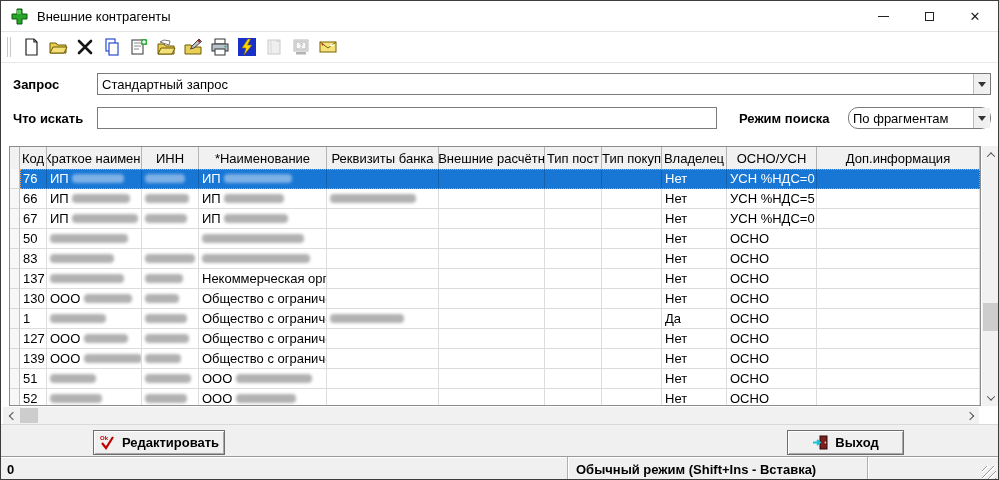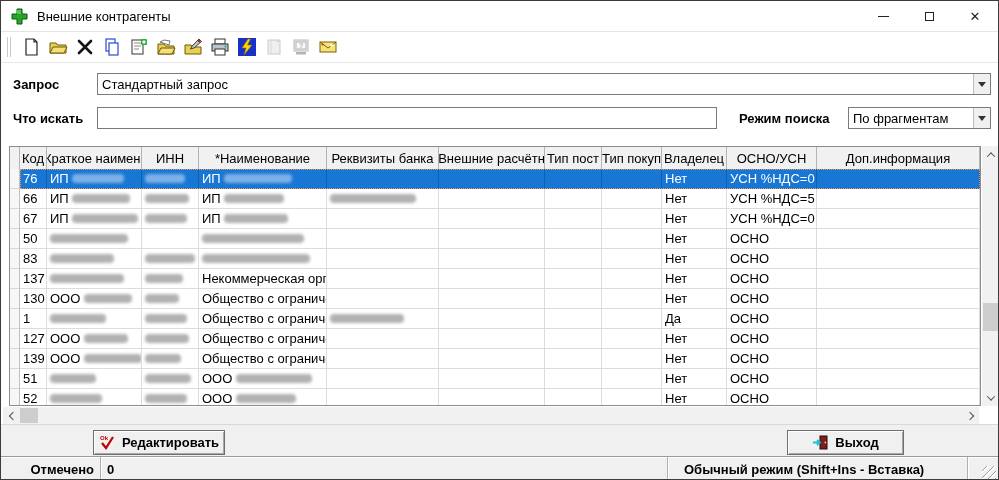--- a/index.html
+++ b/index.html
@@ -63,21 +63,21 @@
   
   .btnstrip { position:absolute; left:0; top:423px; width:100%; height:32px; background:#f0f0f0; border-top:1px solid #d9d9d9; }
   .pushbtn { position:absolute; height:25px; background:#f0f0f0; border:1px solid #6e6e6e; box-shadow:inset 1px 1px 0 #ffffff, inset -1px -1px 0 #a8a8a8; display:flex; align-items:center; justify-content:center; gap:6px; font-weight:bold; font-size:13px; }
   .pushbtn svg { width:17px; height:17px; }
 
   
   .statusbar { position:absolute; left:0; top:455px; width:100%; height:25px; background:#f0f0f0; border-top:1px solid #9a9a9a; box-shadow:inset 0 1px 0 #ffffff; display:flex; align-items:center; font-weight:bold; font-size:13px; }
   .sp { height:25px; display:flex; align-items:center; border-right:1px solid #b0b0b0; box-shadow:1px 0 0 #ffffff; }
   .sp1 { width:100px; justify-content:flex-end; padding-right:6px; }
   .sp2 { width:567px; padding-left:6px; }
-  .sp3 { width:300px; padding-left:16px; }
+  .sp3 { width:300px; padding-left:8px; }
   .grip { margin-left:auto; width:14px; height:14px; margin-right:2px; margin-top:8px;
     background:repeating-linear-gradient(135deg, transparent 0 3px, #9a9a9a 3px 4px, #fff 4px 5px); }
 </style>
 </head>
 <body>
 
 <div class="window">
 
   <div class="titlebar">
     <svg class="appicon" viewBox="0 0 17 17">
@@ -188,21 +188,21 @@
     <span class="lbl" style="left:12px; top:14px;">Запрос</span>
     <div class="combo" style="left:96px; top:10px; width:894px;">
       <span class="val">Стандартный запрос</span>
       <span class="drop">
           <span class="tri"></span>
         </span>
     </div>
     <span class="lbl" style="left:12px; top:48px;">Что искать</span>
     <input class="tinput" style="left: 96px; top: 44px; width: 620px;" value="">
     <span class="lbl" style="left:738px; top:48px;">Режим поиска</span>
-    <div class="combo" style="left:847px; top:44px; width:143px;">
+    <div class="combo" style="left:847px; top:44px; width:143px;border-radius:10px;">
       <span class="val">По фрагментам</span>
       <span class="drop">
           <span class="tri"></span>
         </span>
     </div>
   </div>
 
   <div class="grid" id="grid">
       <div class="hrow">
         <div class="hcell" style="width: 10px;"></div>
@@ -445,19 +445,18 @@
     <div class="pushbtn" style="left:92px; top:5px; width:132px;">
       <svg viewBox="0 0 17 17">
           <text x="1" y="6" font-size="6" fill="#c00000" font-weight="bold">Ok</text>
           <path d="M3 9 l4 5 7-11" fill="none" stroke="#c00000" stroke-width="2.2"></path>
         </svg>
       <span>Редактировать</span>
     </div>
   </div>
 
   <div class="statusbar">
-    <div class="sp sp1">Отмечено</div>
     <div class="sp sp2">0</div>
     <div class="sp sp3">Обычный режим (Shift+Ins - Вставка)</div>
     <div class="grip"></div>
   </div>
 
 </div>
 
 </body></html>

